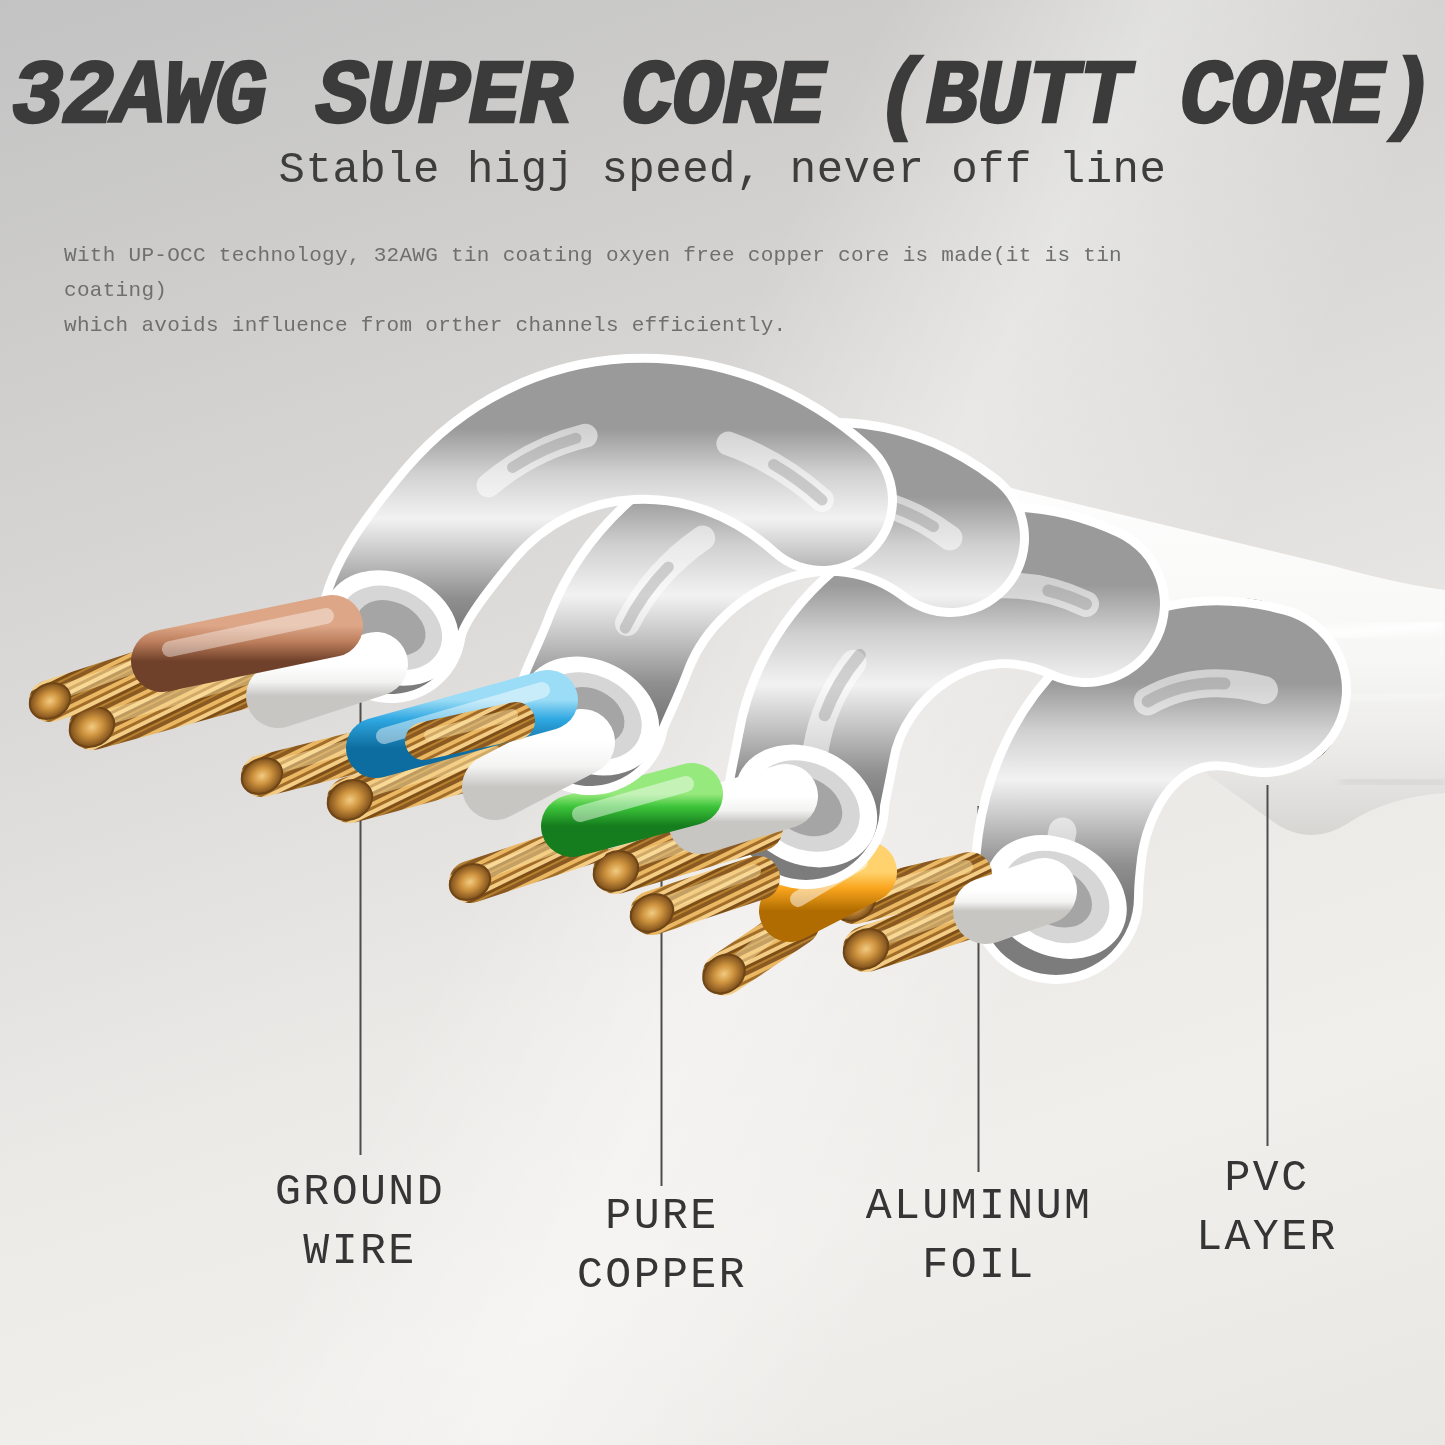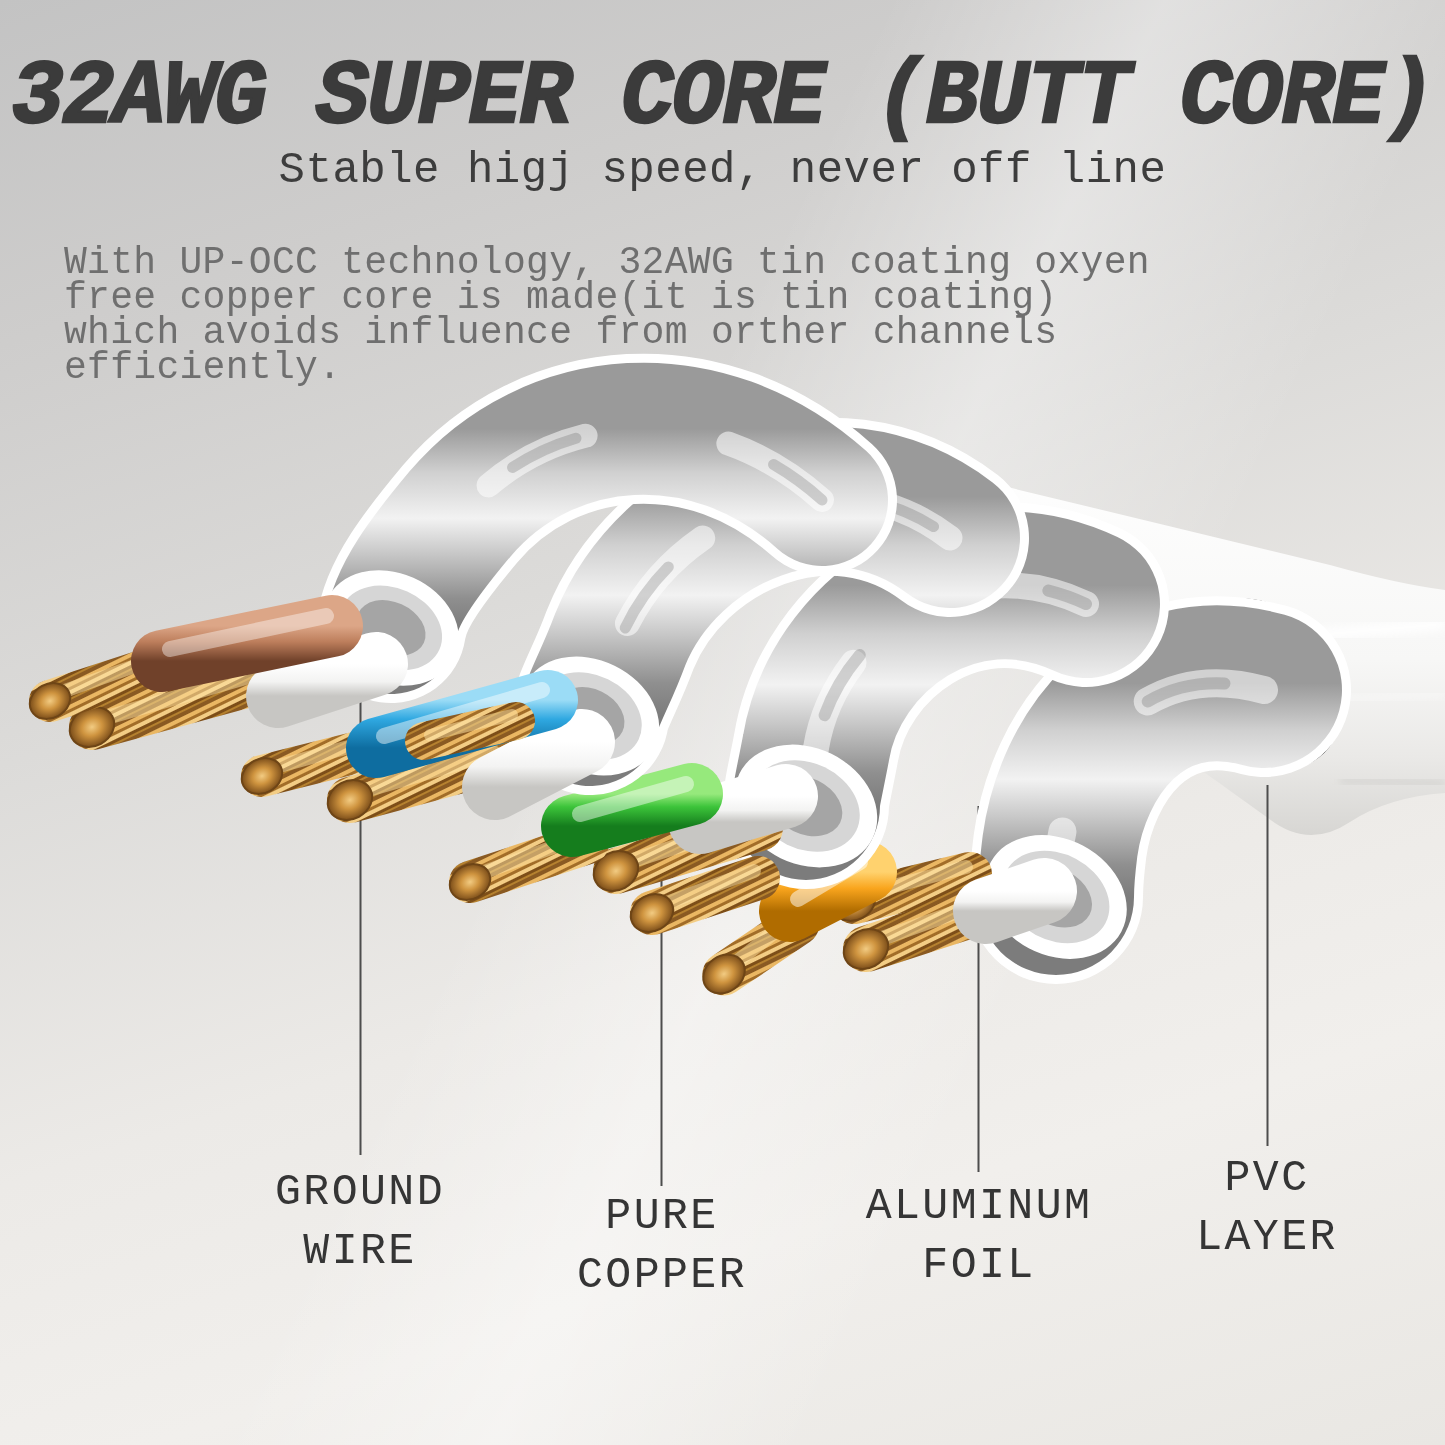--- a/index.html
+++ b/index.html
@@ -14,22 +14,22 @@
     position:absolute;top:54px;left:0;right:0;text-align:center;
     font-size:88px;line-height:1.0;font-weight:700;font-style:italic;
     letter-spacing:-2px;color:#3b3b3b;-webkit-text-stroke:2.2px #3b3b3b;
     transform:scaleY(1.03);
   }
   .subtitle{
     position:absolute;top:146px;left:0;right:0;text-align:center;
     font-size:44px;line-height:1.1;font-weight:400;color:#3d3d3d;letter-spacing:0.5px;
   }
   .description{
-    position:absolute;left:64px;top:245px;width:1100px;
-    font-size:38px;line-height:35px;color:#6f6f6f;letter-spacing:0.3px;text-align:left;
+    position:absolute;left:64px;top:238px;width:1100px;
+    font-size:21px;line-height:35px;color:#6f6f6f;letter-spacing:0.3px;text-align:left;
   }
   .diagram-svg{position:absolute;left:0;top:0;}
   .callout{
     position:absolute;transform:translateX(-50%) scaleX(0.96);text-align:center;
     font-size:45px;line-height:1.32;color:#353535;letter-spacing:2.5px;font-weight:400;
     white-space:nowrap;
   }
   .callout-line{display:block;}
 </style>
 </head>

